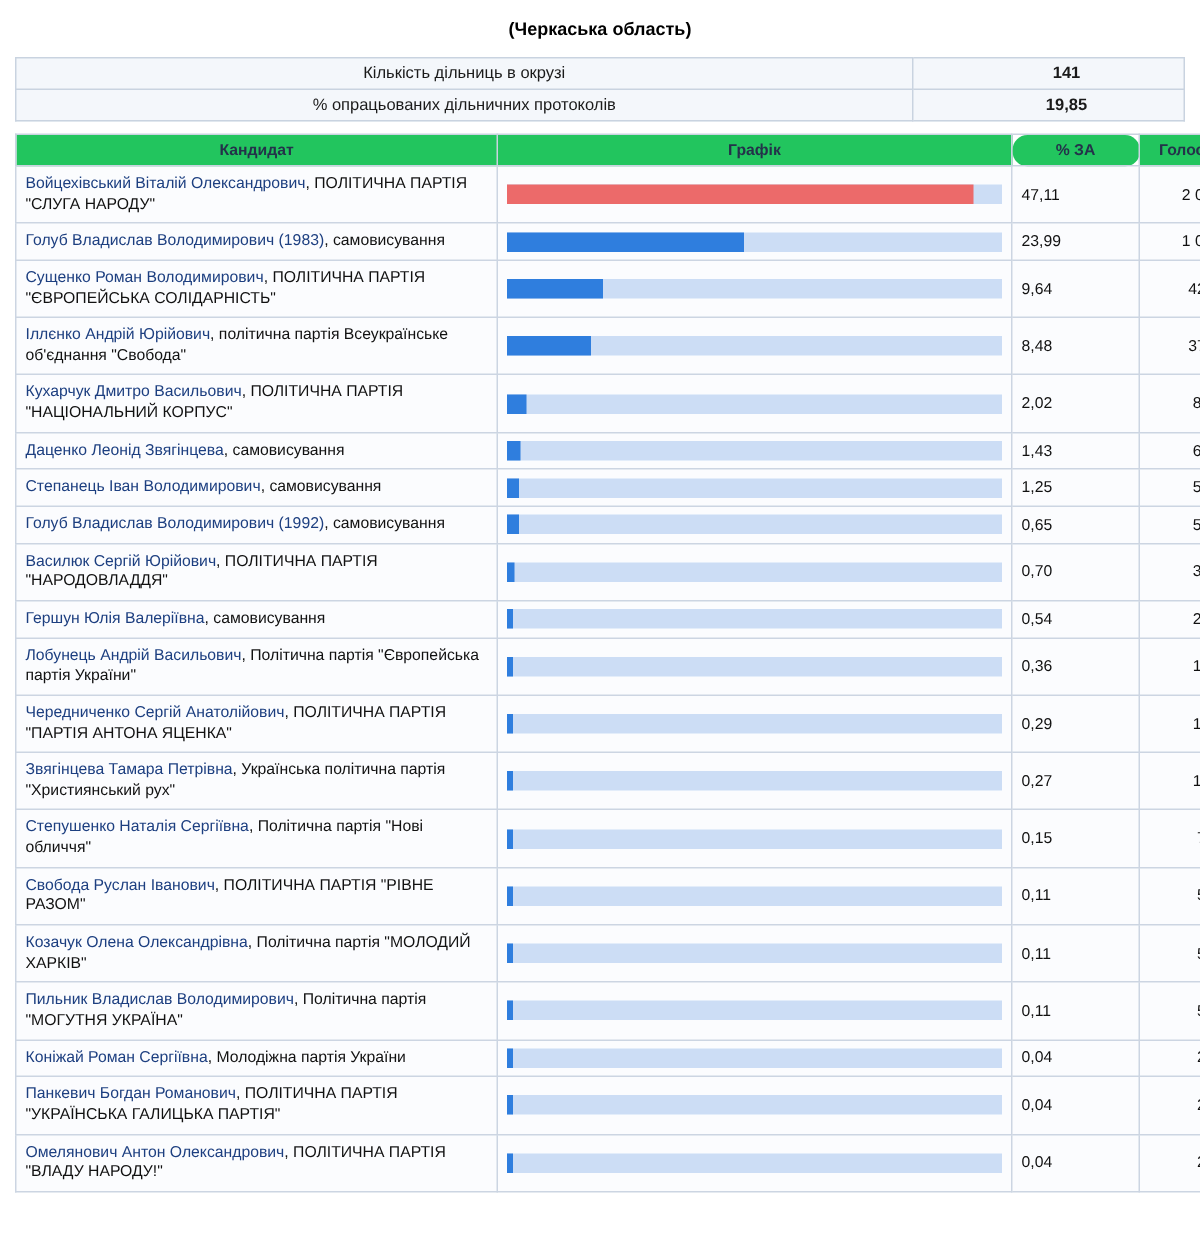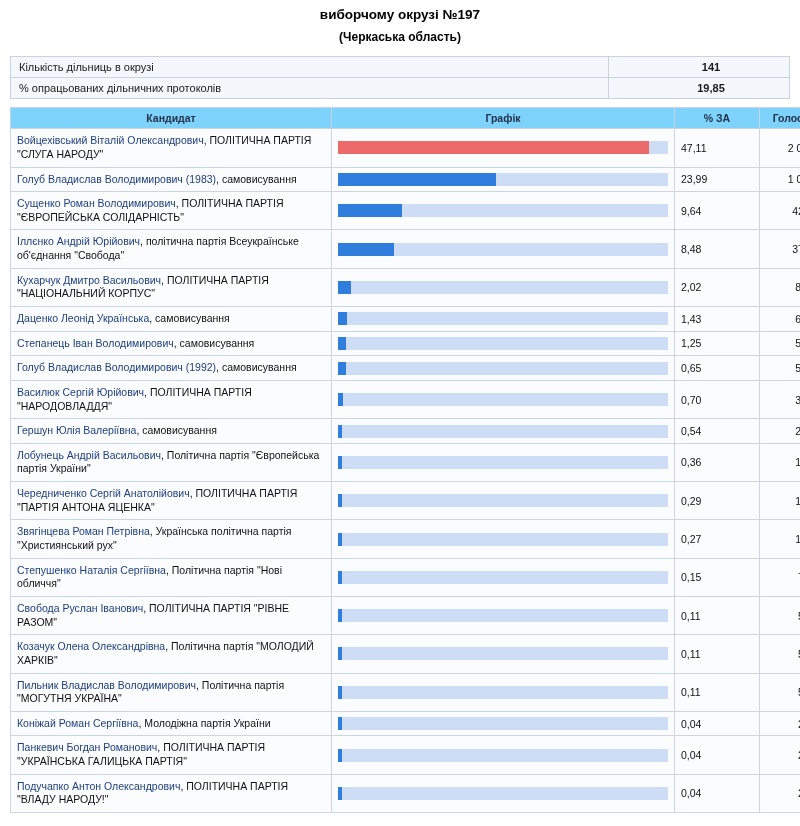--- a/index.html
+++ b/index.html
@@ -41,46 +41,46 @@
     margin-bottom: 8px;
     background: #f7f9fc;
   }
   table.summary td {
     border: 1px solid #c9d3e0;
     font-size: 11px;
     padding: 4px 8px;
     background: #f4f7fb;
   }
   table.summary td.label {
-    text-align: left;
+    text-align: center;
     color: #1a1a1a;
   }
   table.summary td.value {
     text-align: center;
     font-weight: bold;
     width: 140px;
     padding-left: 32px;
   }
   table.results {
     width: 100%;
     border-collapse: collapse;
     table-layout: fixed;
   }
   table.results th {
-    background: #7dd3fc;
+    background: #22c55e;
     border: 1px solid #c9d3e0;
     font-size: 10.5px;
     font-weight: bold;
     color: #24324a;
     padding: 4px 6px;
     text-align: center;
   }
   th.col-cand { width: 308px; }
   th.col-graph { width: 330px; }
-  th.col-pct { width: 72px; }
+  th.col-pct { width: 72px; border-radius: 10px; }
   th.col-votes { width: 70px; }
 
   table.results td {
     border: 1px solid #ccd5e2;
     font-size: 10.5px;
     padding: 5px 6px;
     vertical-align: middle;
     background: #fbfcfe;
   }
   td.cand {
@@ -122,21 +122,20 @@
     text-align: center;
     color: #111;
   }
 </style>
 </head>
 <body>
 
 <div class="page">
 
   <div class="title-block">
-    <div class="title-line">виборчому окрузі №197</div>
     <div class="subtitle">(Черкаська область)</div>
   </div>
 
   <table class="summary">
     <tbody id="summary-body">
         <tr>
           <td class="label">Кількість дільниць в окрузі</td>
           <td class="value">141</td>
         </tr>
         <tr>
@@ -200,21 +199,21 @@
           <td class="cand"><span class="name">Кухарчук Дмитро Васильович</span><span class="party">, ПОЛІТИЧНА ПАРТІЯ "НАЦІОНАЛЬНИЙ КОРПУС"</span></td>
           <td class="graph">
             <div class="bar-track">
               <div class="bar-fill" style="width: 4.04%;"></div>
             </div>
           </td>
           <td class="pct">2,02</td>
           <td class="votes">89</td>
         </tr>
         <tr>
-          <td class="cand"><span class="name">Даценко Леонід Українська</span><span class="party">, самовисування</span></td>
+          <td class="cand"><span class="name">Даценко Леонід Звягінцева</span><span class="party">, самовисування</span></td>
           <td class="graph">
             <div class="bar-track">
               <div class="bar-fill" style="width: 2.86%;"></div>
             </div>
           </td>
           <td class="pct">1,43</td>
           <td class="votes">63</td>
         </tr>
         <tr>
           <td class="cand"><span class="name">Степанець Іван Володимирович</span><span class="party">, самовисування</span></td>
@@ -270,21 +269,21 @@
           <td class="cand"><span class="name">Чередниченко Сергій Анатолійович</span><span class="party">, ПОЛІТИЧНА ПАРТІЯ "ПАРТІЯ АНТОНА ЯЦЕНКА"</span></td>
           <td class="graph">
             <div class="bar-track">
               <div class="bar-fill" style="width: 1.2%;"></div>
             </div>
           </td>
           <td class="pct">0,29</td>
           <td class="votes">13</td>
         </tr>
         <tr>
-          <td class="cand"><span class="name">Звягінцева Роман Петрівна</span><span class="party">, Українська політична партія "Християнський рух"</span></td>
+          <td class="cand"><span class="name">Звягінцева Тамара Петрівна</span><span class="party">, Українська політична партія "Християнський рух"</span></td>
           <td class="graph">
             <div class="bar-track">
               <div class="bar-fill" style="width: 1.2%;"></div>
             </div>
           </td>
           <td class="pct">0,27</td>
           <td class="votes">12</td>
         </tr>
         <tr>
           <td class="cand"><span class="name">Степушенко Наталія Сергіївна</span><span class="party">, Політична партія "Нові обличчя"</span></td>
@@ -340,21 +339,21 @@
           <td class="cand"><span class="name">Панкевич Богдан Романович</span><span class="party">, ПОЛІТИЧНА ПАРТІЯ "УКРАЇНСЬКА ГАЛИЦЬКА ПАРТІЯ"</span></td>
           <td class="graph">
             <div class="bar-track">
               <div class="bar-fill" style="width: 1.2%;"></div>
             </div>
           </td>
           <td class="pct">0,04</td>
           <td class="votes">2</td>
         </tr>
         <tr>
-          <td class="cand"><span class="name">Подучапко Антон Олександрович</span><span class="party">, ПОЛІТИЧНА ПАРТІЯ "ВЛАДУ НАРОДУ!"</span></td>
+          <td class="cand"><span class="name">Омелянович Антон Олександрович</span><span class="party">, ПОЛІТИЧНА ПАРТІЯ "ВЛАДУ НАРОДУ!"</span></td>
           <td class="graph">
             <div class="bar-track">
               <div class="bar-fill" style="width: 1.2%;"></div>
             </div>
           </td>
           <td class="pct">0,04</td>
           <td class="votes">2</td>
         </tr>
       </tbody>
   </table>

